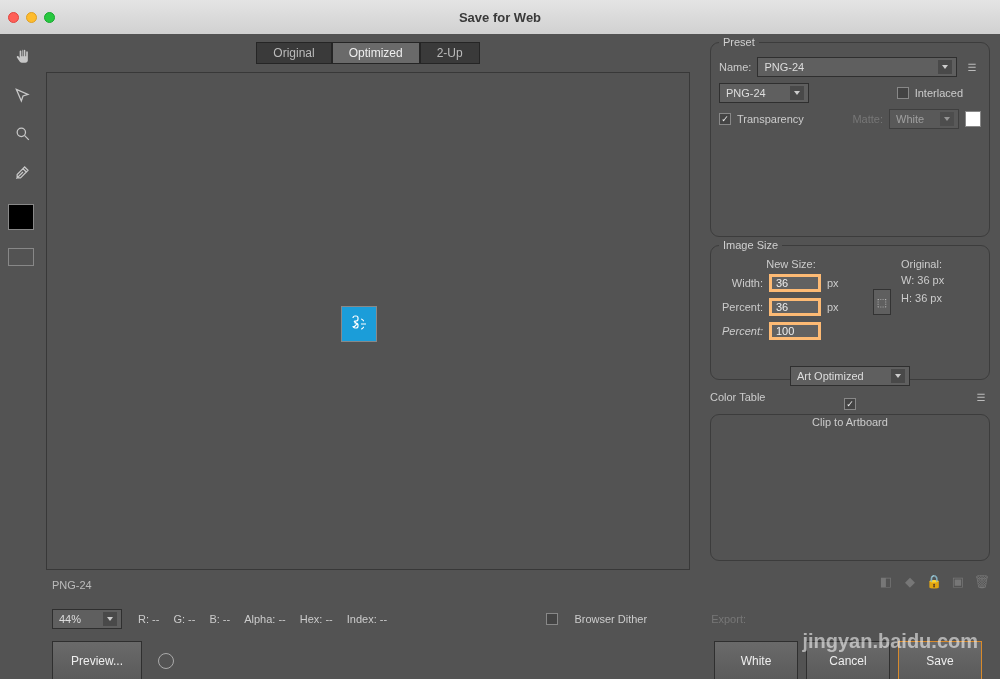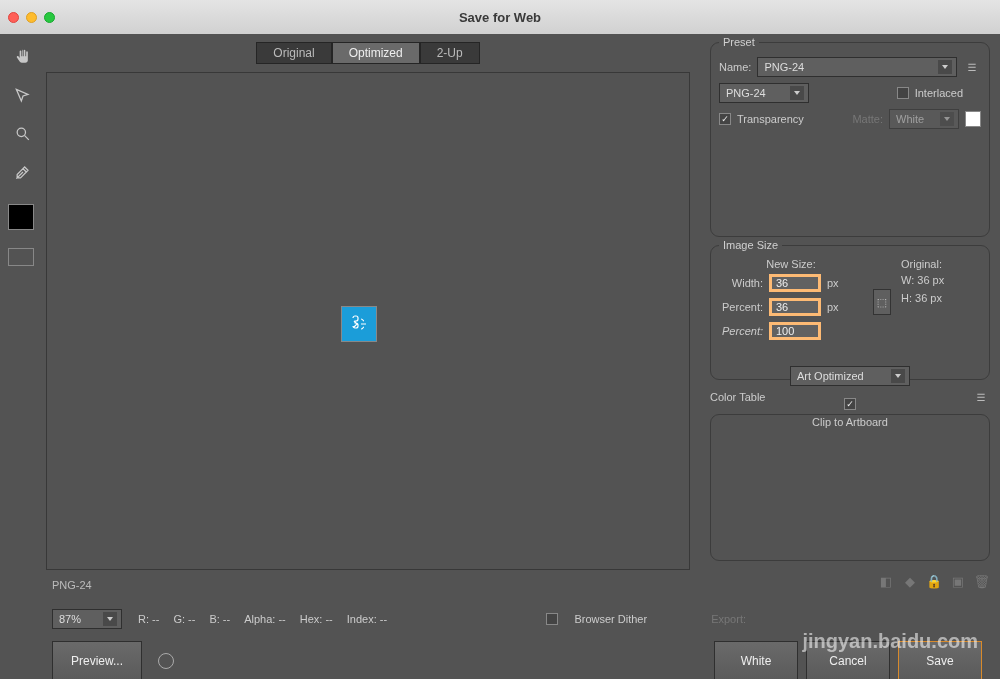--- a/index.html
+++ b/index.html
@@ -201,21 +201,21 @@
       <span>🔒</span>
       <span>▣</span>
       <span>🗑</span>
     </div>
   </div>
 </div>
 
 <div class="bottom">
   <div class="brow">
     <div class="select" style="width:70px;">
-        <span>87%</span>
+        <span>44%</span>
         <span class="arrow"></span>
       </div>
     <div class="group">
       <span>R: --</span>
       <span>G: --</span>
       <span>B: --</span>
       <span>Alpha: --</span>
       <span>Hex: --</span>
       <span>Index: --</span>
     </div>

